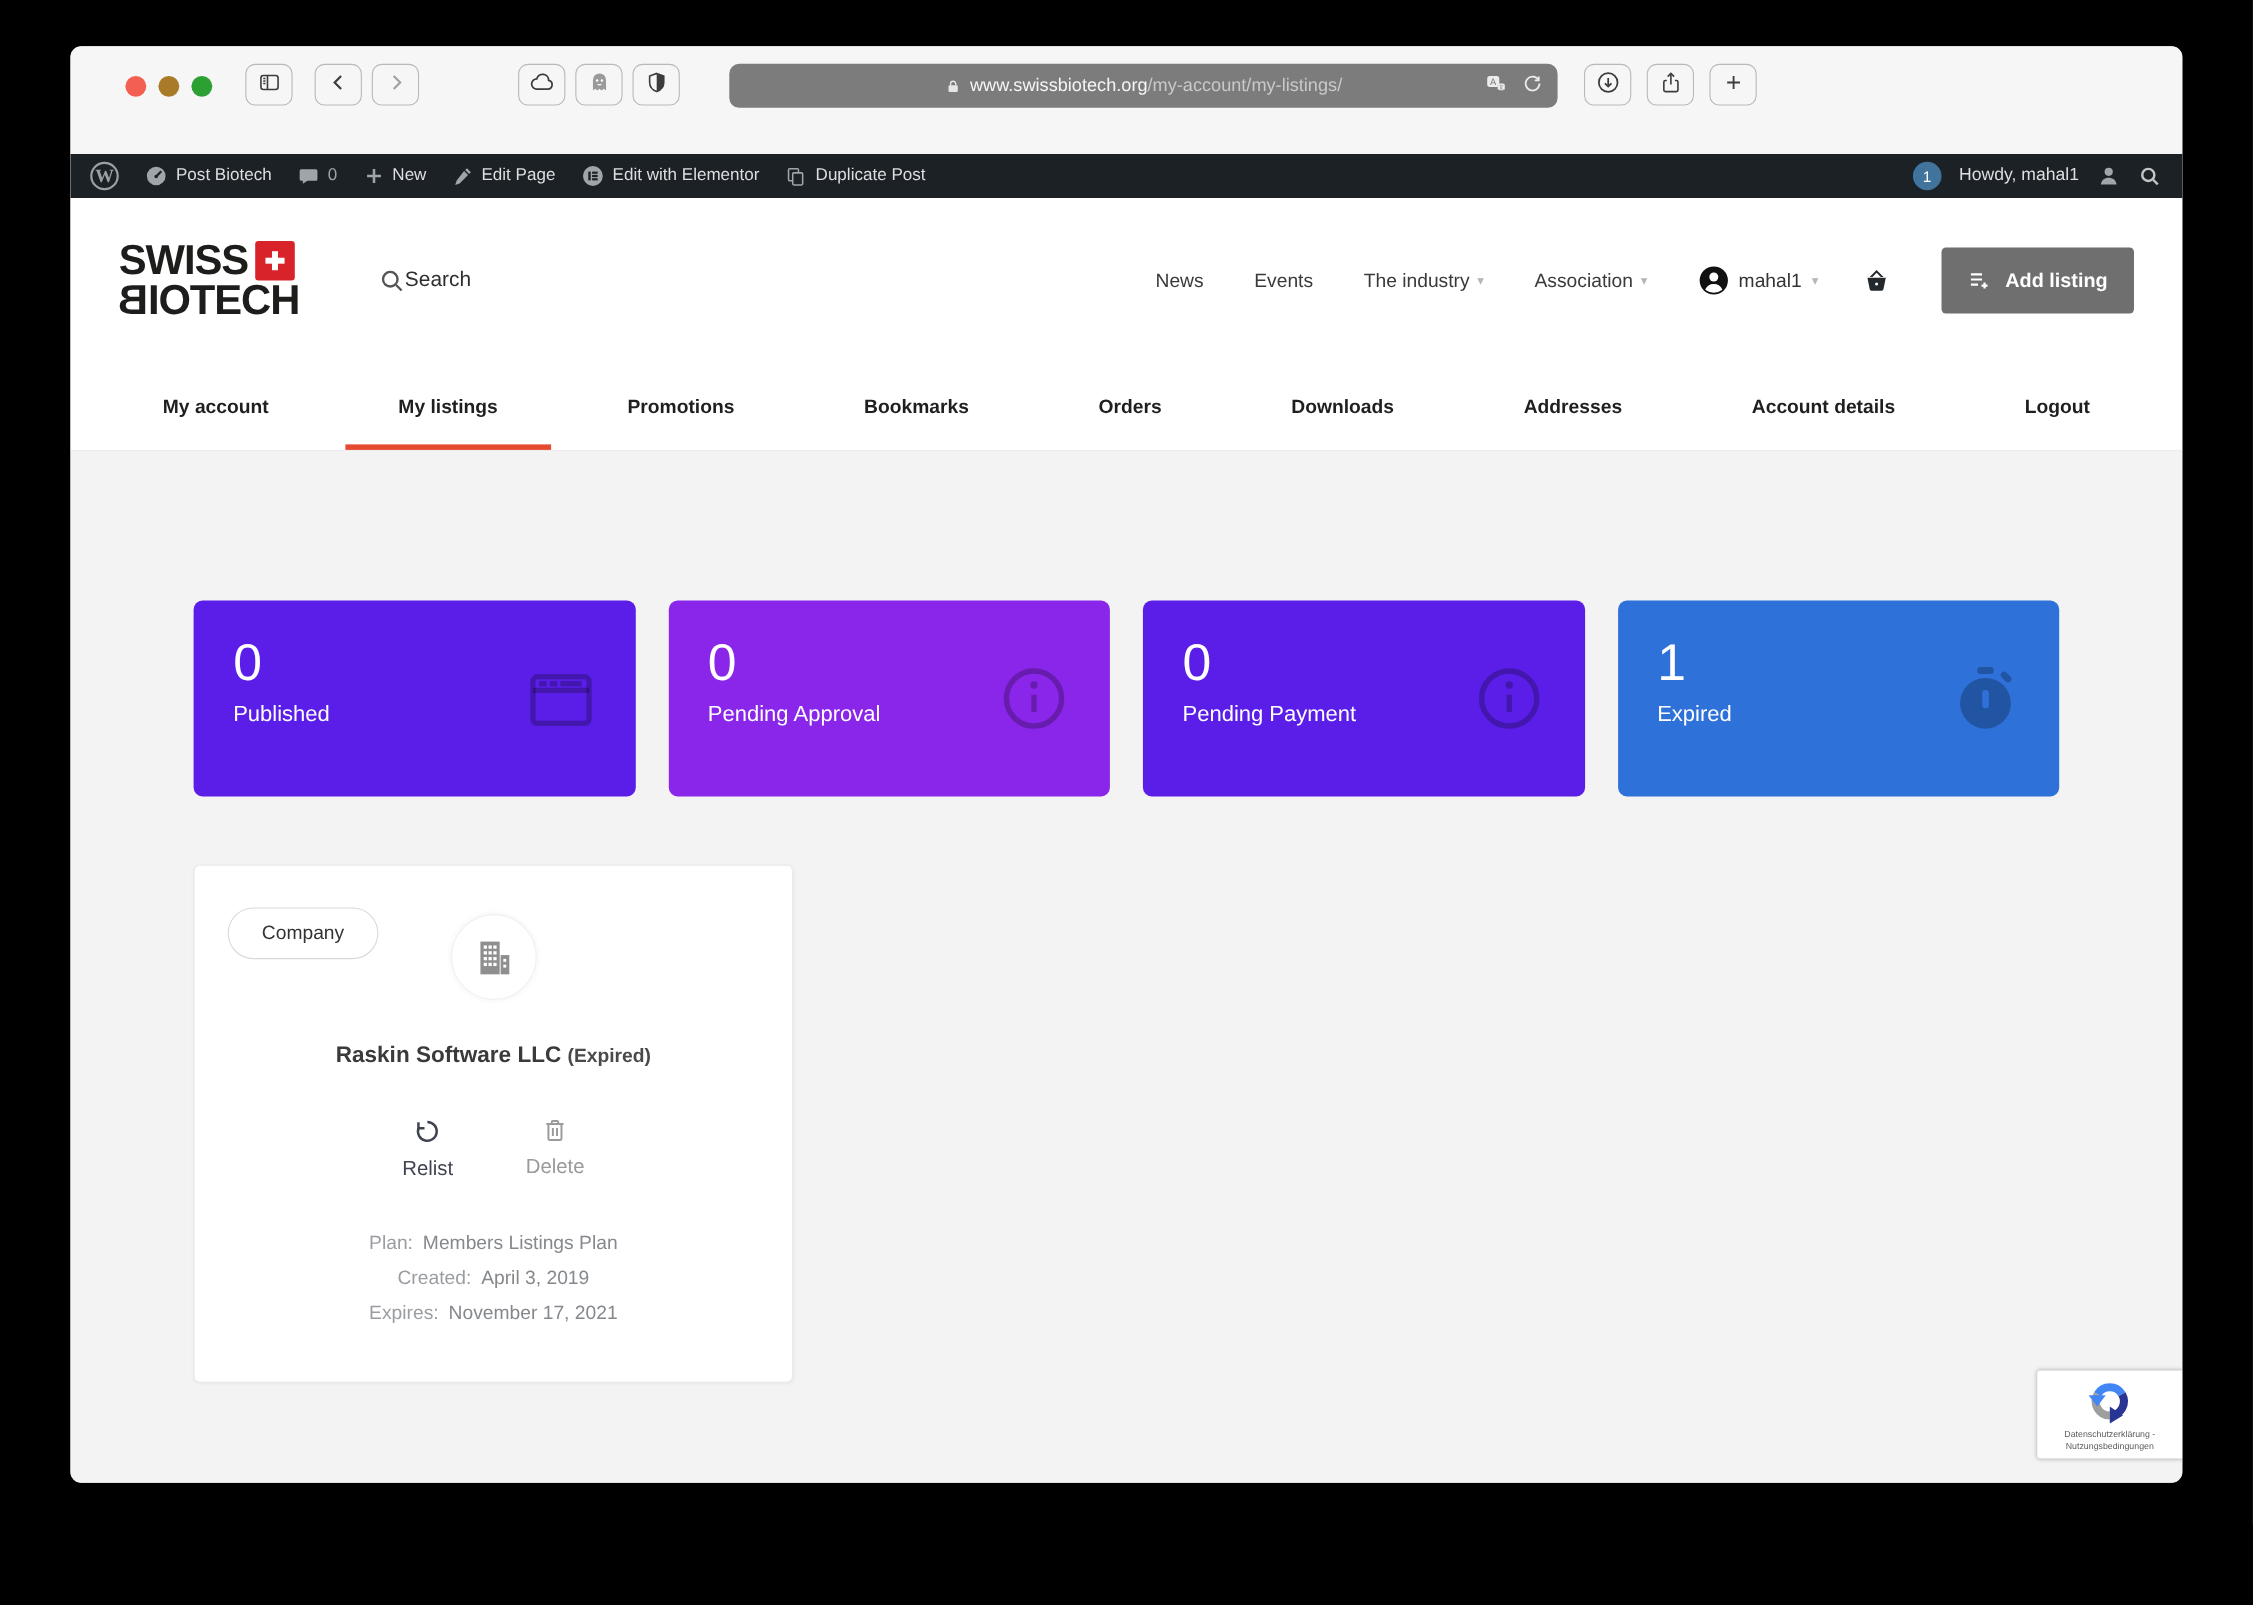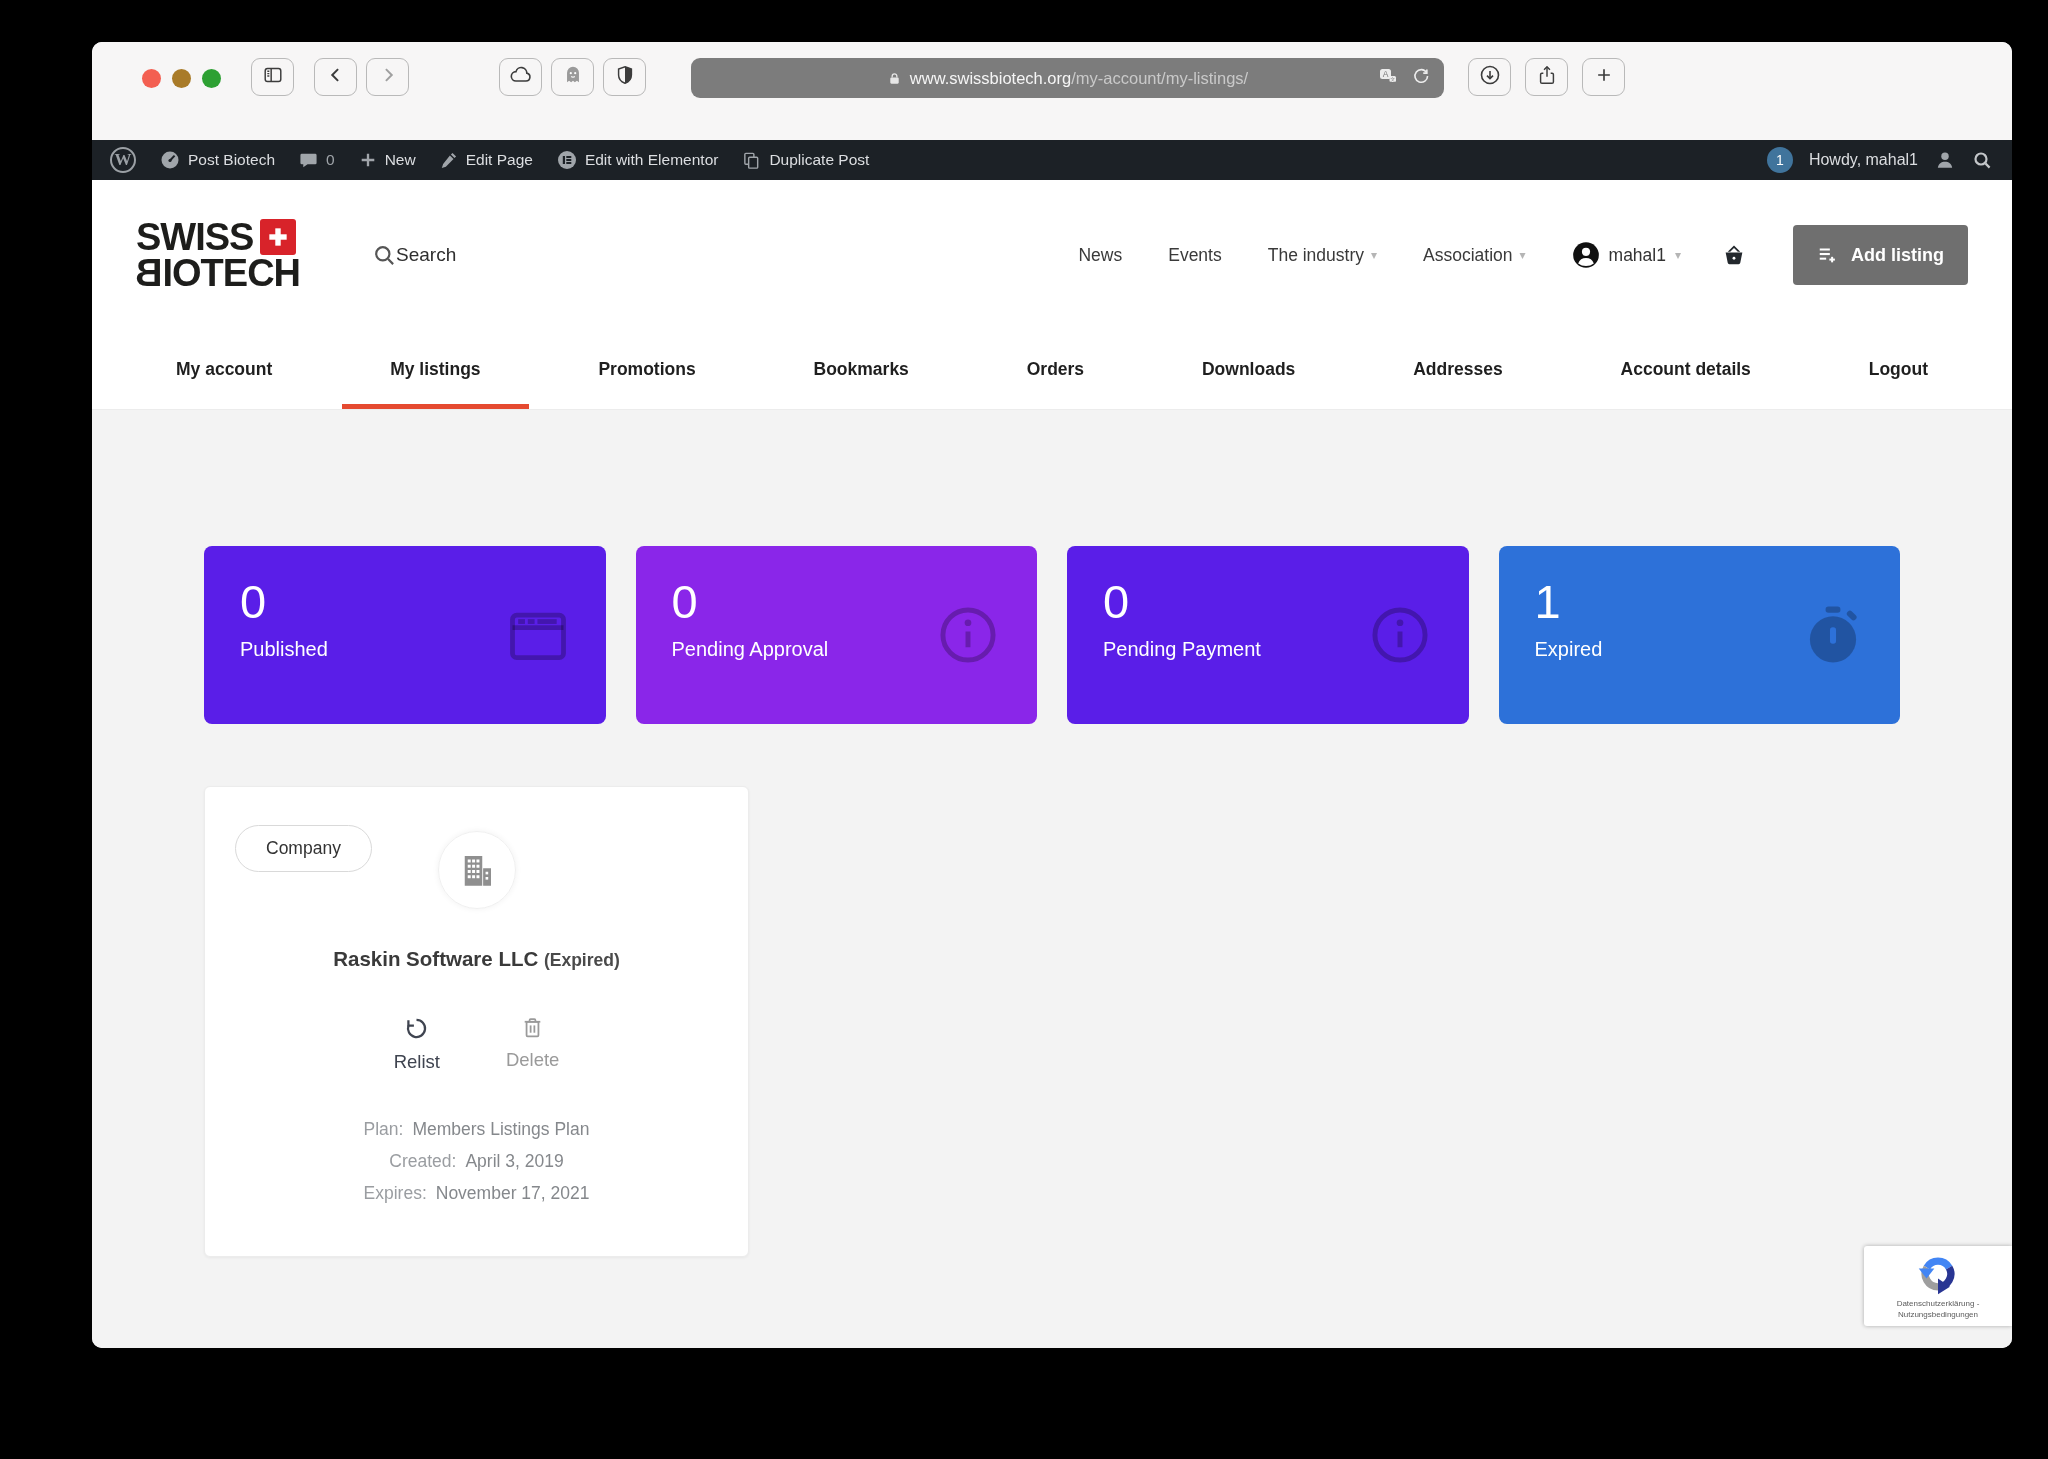--- a/index.html
+++ b/index.html
@@ -1,19 +1,19 @@
 <!DOCTYPE html>
 <html><head>
 <meta charset="utf-8">
 <style>
   * { margin:0; padding:0; box-sizing:border-box; }
   body { background:#000; font-family:"Liberation Sans","DejaVu Sans",sans-serif; }
   .stage { position:relative; width:2048px; height:1459px; background:#000; overflow:hidden; }
   .window { position:absolute; left:64px; top:42px; width:1920px; height:1306px;
-            background:#fff; border-radius:10px; overflow:hidden;margin-left:28px; }
+            background:#fff; border-radius:10px; overflow:hidden; }
 
   
   .toolbar { height:98px; background:#f7f6f6; display:flex; align-items:flex-start; padding:16px 0 0 50px; }
   .lights { display:flex; gap:11px; align-items:center; height:40px; }
   .light { width:19px; height:19px; border-radius:50%; }
   .light.red{ background:#f35f51; } .light.yellow{ background:#a97b28; } .light.green{ background:#2da033; }
   .tbtn { height:38px; min-width:43px; border:1.5px solid #b9b9b9; border-radius:9px; background:transparent;
           display:flex; align-items:center; justify-content:center; color:#3c3c3c; }
   .tbtn.dim { color:#a0a0a0; }
   .tgroup { display:flex; gap:9px; align-items:center; }
@@ -83,21 +83,21 @@
   .actions { margin-top:44px; display:inline-flex; gap:66px; }
   .actbtn { display:flex; flex-direction:column; align-items:center; gap:9px; cursor:pointer; background:none; border:none; font-family:inherit; }
   .actbtn .albl { font-size:18.5px; }
   .act-relist { color:#3f4450; }
   .act-delete { color:#9a9a9a; }
   .details { margin-top:46px; display:flex; flex-direction:column; gap:11px; font-size:17.5px; }
   .drow { display:flex; justify-content:center; gap:9px; }
   .dlabel { color:#9a9da1; }
   .dvalue { color:#85888c; }
 
-  .recaptcha { position:absolute; right:0; bottom:22px; width:148px; height:80px; background:#fff;
+  .recaptcha { position:absolute; right:0; bottom:22px; width:132px; height:80px; background:#fff;
                box-shadow:0 0 4px rgba(0,0,0,0.3); border-radius:3px 0 0 3px; display:flex; flex-direction:column;
                align-items:center; padding-top:6px; }
   .recaptcha .rtxt { font-size:8px; color:#5c5c5c; line-height:1.35; text-align:center; margin-top:3px; }
 </style>
 </head>
 <body>
 
 <div class="stage">
   <div class="window">
 

